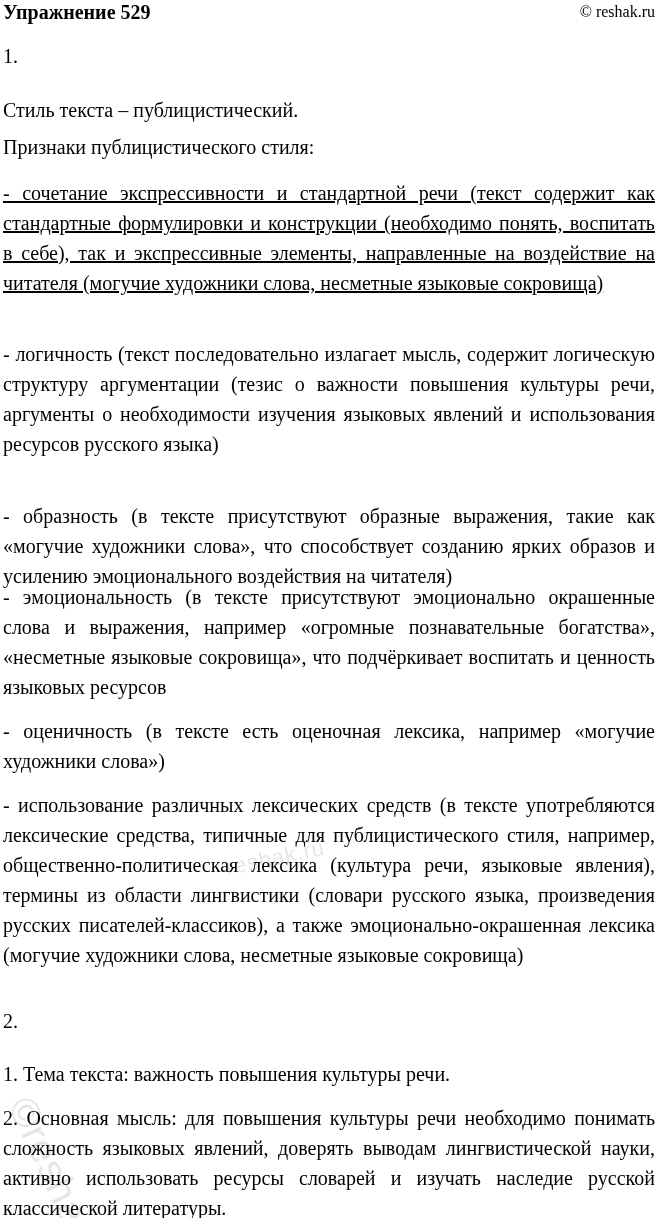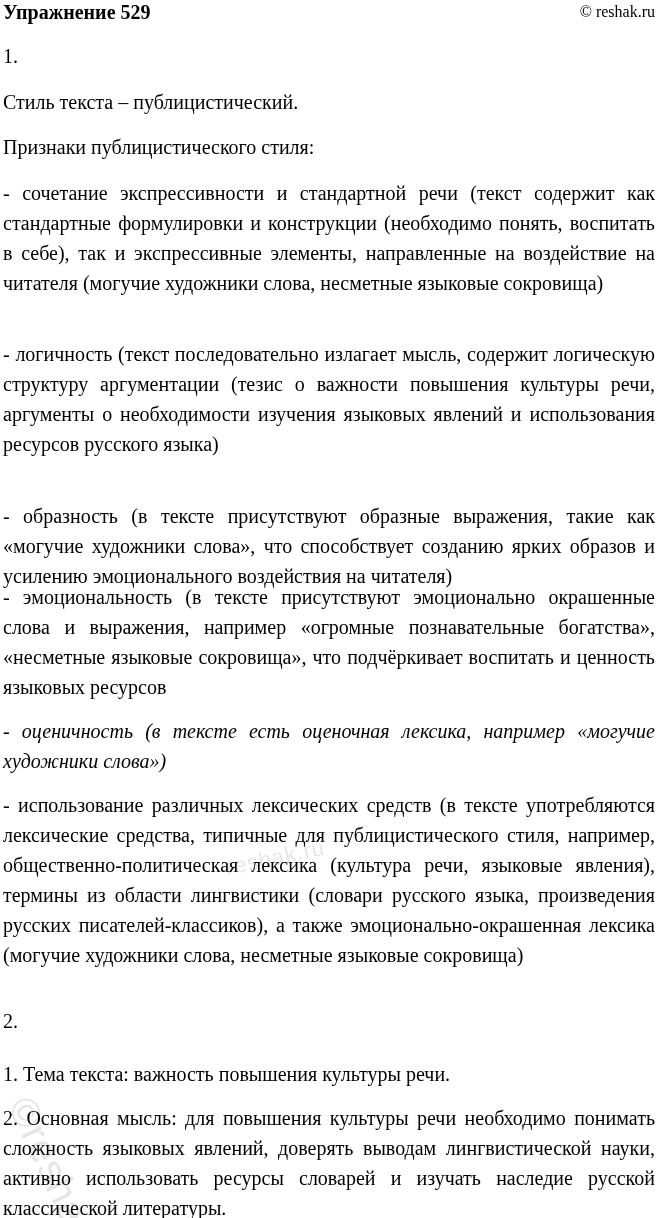--- a/index.html
+++ b/index.html
@@ -83,33 +83,33 @@
 
 <div class="page">
 
   <div class="header">
     <div class="title">Упражнение 529</div>
     <div class="copyright">© reshak.ru</div>
   </div>
 
   <p class="para" style="top:41px;">1.</p>
 
-  <p class="para" style="top:87px;">Стиль текста – публицистический.</p>
+  <p class="para" style="top:95px;">Стиль текста – публицистический.</p>
 
   <p class="para" style="top:132px;">Признаки публицистического стиля:</p>
 
-  <p class="para" style="top:178px;">- сочетание экспрессивности и стандартной речи (текст содержит как стандартные формулировки и конструкции (необходимо понять, воспитать в себе), так и экспрессивные элементы, направленные на воздействие на читателя (могучие художники слова, несметные языковые сокровища)</p>
+  <p class="para" style="top:178px;text-decoration:underline;">- сочетание экспрессивности и стандартной речи (текст содержит как стандартные формулировки и конструкции (необходимо понять, воспитать в себе), так и экспрессивные элементы, направленные на воздействие на читателя (могучие художники слова, несметные языковые сокровища)</p>
 
   <p class="para" style="top:339px;">- логичность (текст последовательно излагает мысль, содержит логическую структуру аргументации (тезис о важности повышения культуры речи, аргументы о необходимости изучения языковых явлений и использования ресурсов русского языка)</p>
 
   <p class="para" style="top:474px;margin-top:27px;">- образность (в тексте присутствуют образные выражения, такие как «могучие художники слова», что способствует созданию ярких образов и усилению эмоционального воздействия на читателя)</p>
 
   <p class="para" style="top:582px;">- эмоциональность (в тексте присутствуют эмоционально окрашенные слова и выражения, например «огромные познавательные богатства», «несметные языковые сокровища», что подчёркивает воспитать и ценность языковых ресурсов</p>
 
-  <p class="para" style="top:716px;font-style:italic;">- оценичность (в тексте есть оценочная лексика, например «могучие художники слова»)</p>
+  <p class="para" style="top:716px;">- оценичность (в тексте есть оценочная лексика, например «могучие художники слова»)</p>
 
   <p class="para" style="top:790px;">- использование различных лексических средств (в тексте употребляются лексические средства, типичные для публицистического стиля, например, общественно-политическая лексика (культура речи, языковые явления), термины из области лингвистики (словари русского языка, произведения русских писателей-классиков), а также эмоционально-окрашенная лексика (могучие художники слова, несметные языковые сокровища)</p>
 
   <p class="para" style="top:1006px;">2.</p>
 
   <p class="para" style="top:1059px;">1. Тема текста: важность повышения культуры речи.</p>
 
   <p class="para" style="top:1103px;">2. Основная мысль: для повышения культуры речи необходимо понимать сложность языковых явлений, доверять выводам лингвистической науки, активно использовать ресурсы словарей и изучать наследие русской классической литературы.</p>
 
   <div class="watermark wm1">reshak.ru</div>

